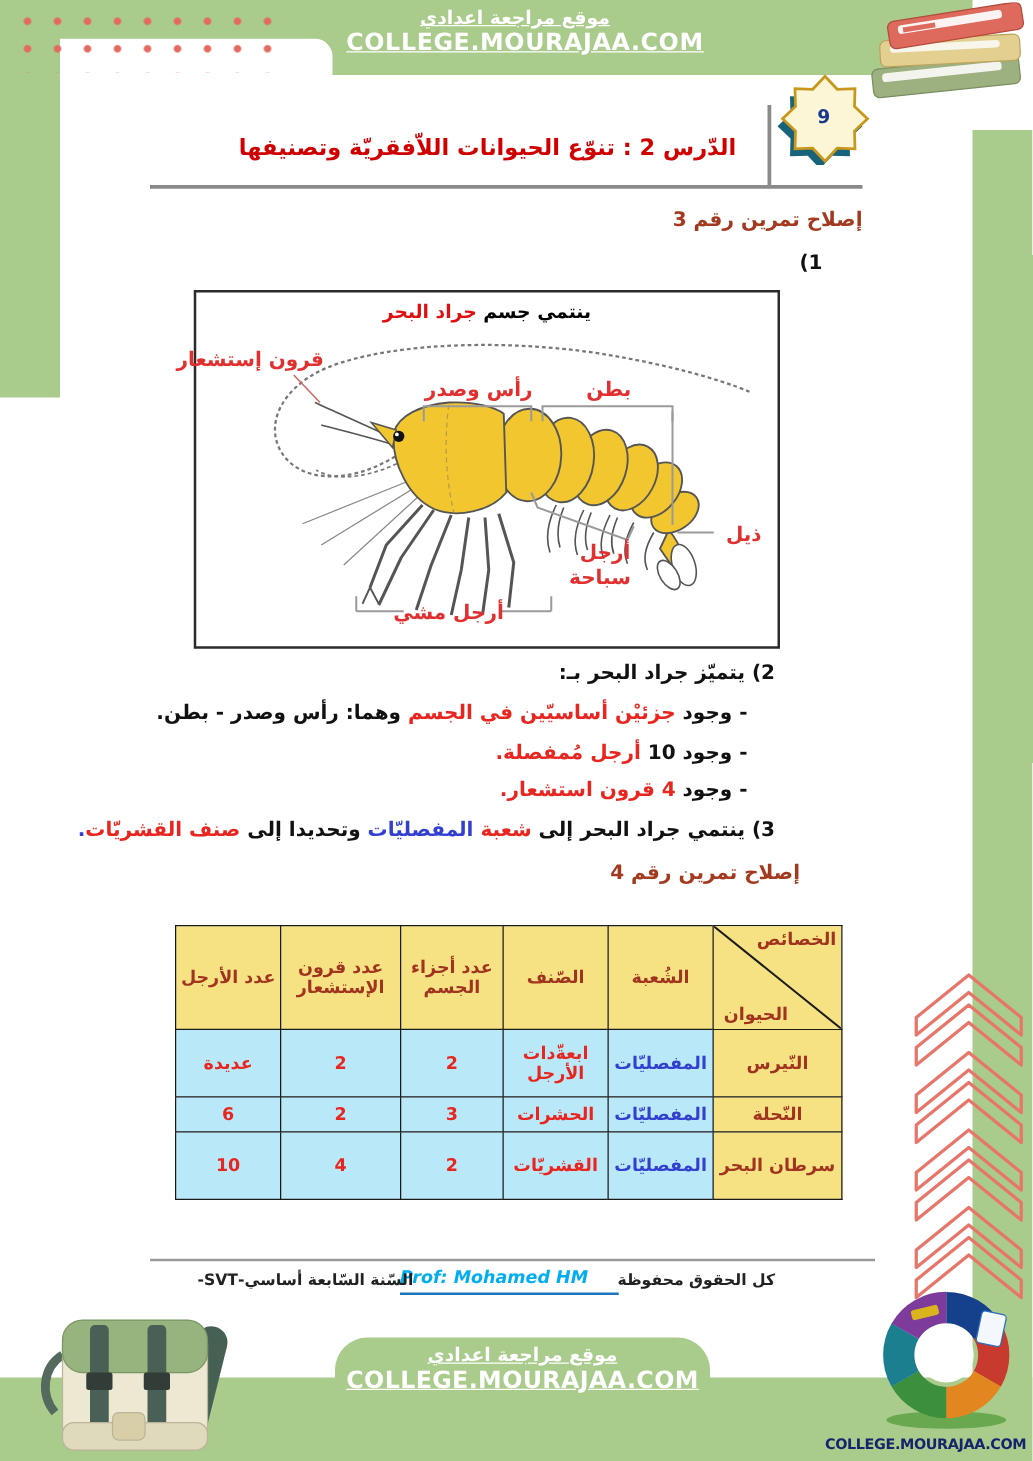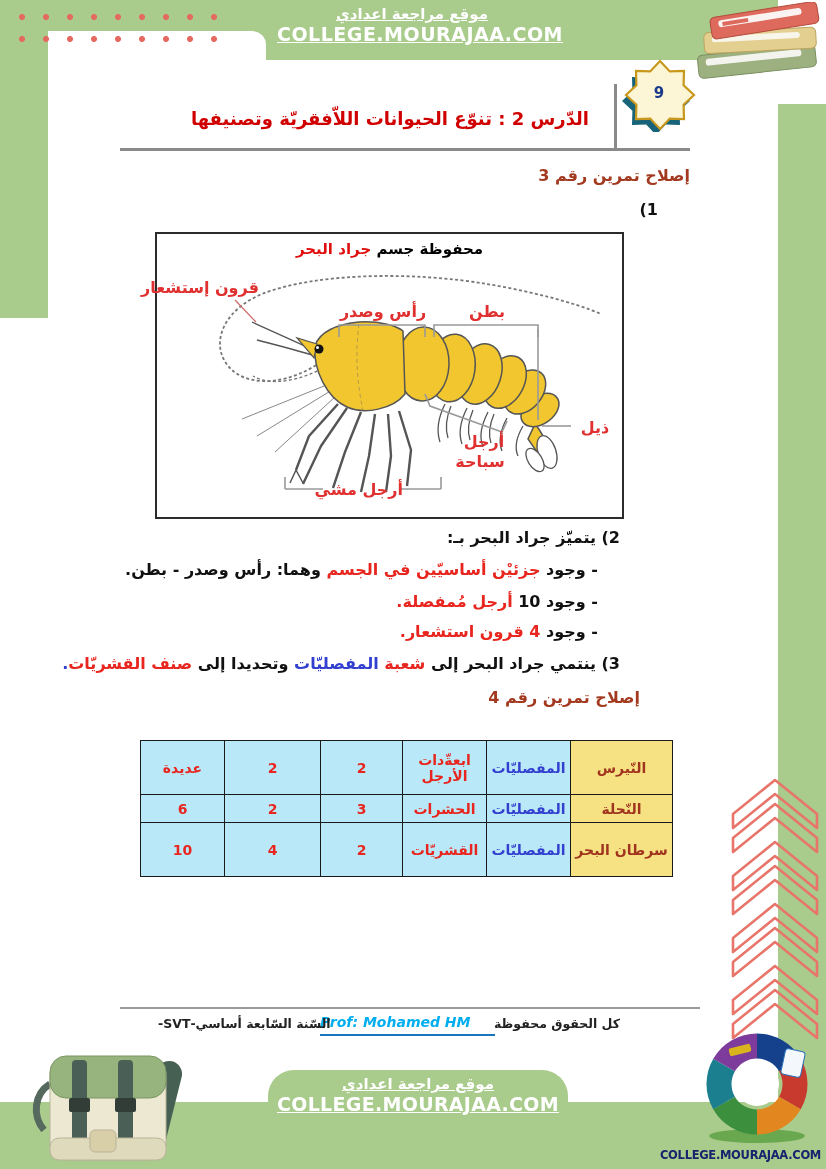--- a/index.html
+++ b/index.html
@@ -107,21 +107,21 @@
 
 <div class="abs vline"></div>
 <div class="abs hline"></div>
 
 <div class="abs lesson-title">الدّرس 2 : تنوّع الحيوانات اللاّفقريّة وتصنيفها</div>
 <div class="abs ex-head" style="right:136px;top:166px;">إصلاح تمرين رقم 3</div>
 <div class="abs marker" style="right:168px;top:200px;">(1</div>
 
 <div class="abs figure">
   <div class="fig-title">
-    <span>محفوظة جسم </span><span class="t-red">جراد البحر</span>
+    <span>ينتمي جسم </span><span class="t-red">جراد البحر</span>
   </div>
   <svg width="465" height="283" viewBox="0 0 465 283">
 
     <path d="M 168,125 C 135,150 95,154 75,136 C 52,115 62,78 105,60 C 160,38 260,38 330,50 C 372,57 416,68 444,80" fill="none" stroke="#777" stroke-width="1.8" stroke-dasharray="3 2.4"></path>
     <path d="M 170,132 C 142,148 112,152 96,142" fill="none" stroke="#777" stroke-width="1.4" stroke-dasharray="3 2.4"></path>
 
     <path d="M 165,120 C 140,108 112,96 95,88" fill="none" stroke="#555" stroke-width="1.3"></path>
     <path d="M 165,124 C 140,116 115,110 100,106" fill="none" stroke="#555" stroke-width="1.3"></path>
 
     <path d="M 172,150 L 85,185" stroke="#888" stroke-width="1" fill="none"></path>
@@ -209,20 +209,34 @@
 <table class="cls">
   <colgroup>
       <col style="width:102px">
       <col style="width:84px">
       <col style="width:84px">
       <col style="width:82px">
       <col style="width:96px">
       <col style="width:84px">
     </colgroup>
   <tbody>
+      <tr style="height:82px;">
+    <th class="corner">
+      <svg viewBox="0 0 100 100" preserveAspectRatio="none">
+        <line x1="0" y1="0" x2="100" y2="100" stroke="#1a1a1a" stroke-width="1.6" vector-effect="non-scaling-stroke"></line>
+      </svg>
+      <span class="c-top">الخصائص</span>
+      <span class="c-bot">الحيوان</span>
+    </th>
+    <th>الشُعبة</th>
+    <th>الصّنف</th>
+    <th>عدد أجزاء الجسم</th>
+    <th>عدد قرون الإستشعار</th>
+    <th>عدد الأرجل</th>
+  </tr>
   <tr style="height:54px;">
     <td class="animal">النّيرس</td>
     <td class="blue">المفصليّات</td>
     <td class="red">ابعةّدات الأرجل</td>
     <td class="red num">2</td>
     <td class="red num">2</td>
     <td class="red">عديدة</td>
   </tr>
   <tr style="height:28px;">
     <td class="animal">النّحلة</td>

